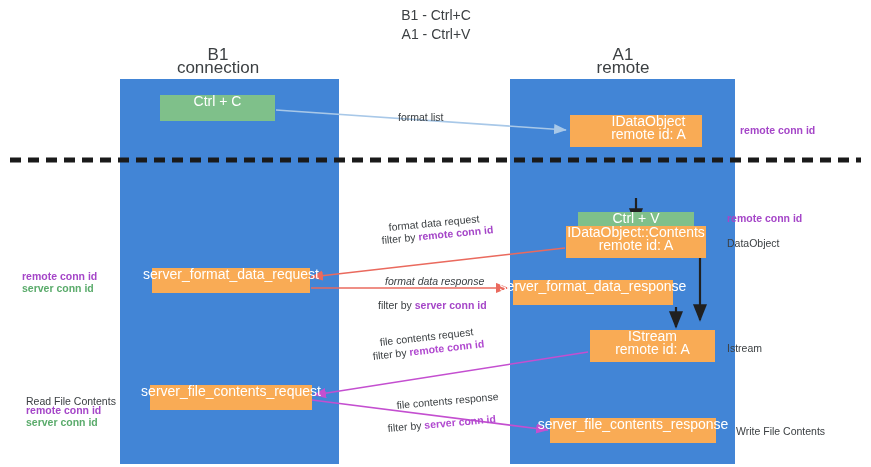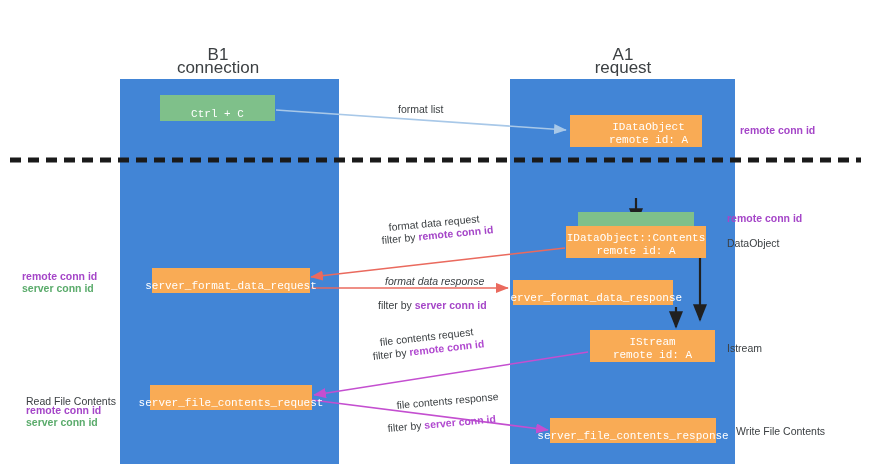--- a/index.html
+++ b/index.html
@@ -8,49 +8,53 @@
     background:#ffffff;
     font-family:"Liberation Sans", sans-serif;
     position:relative;overflow:hidden;
   }
   #stage{position:absolute;left:0;top:0;width:871px;height:467px;}
 
   .lane{position:absolute;background:#4285d6;}
   .lane-hdr{position:absolute;text-align:center;color:#3c4043;font-size:17px;line-height:13px;}
 
   .box{position:absolute;box-sizing:border-box;display:flex;flex-direction:column;
-       align-items:center;justify-content:flex-end;color:#ffffff;font-size:11px;
-       line-height:13px;text-align:center;font-family:Liberation Mono, monospace;}
+       align-items:center;justify-content:flex-start;color:#ffffff;font-size:14px;
+       line-height:13px;text-align:center;}
   .box.green{background:#7fc08a;}
   .box.orange{background:#f9ab55;}
 
   .title{position:absolute;text-align:center;color:#3c4043;font-size:14px;line-height:19px;}
 
   .lbl{position:absolute;color:#3c4043;font-size:10.5px;line-height:14px;white-space:nowrap;}
   .lbl.purple{color:#a546c8;font-weight:bold;}
   .lbl.green{color:#5aab6b;font-weight:bold;}
   .lbl.rot{transform-origin:left top;}
   .lbl b.purple{color:#a546c8;}
   .lbl b.magenta{color:#b14ad0;}
 
   svg.ov{position:absolute;left:0;top:0;width:871px;height:467px;overflow:visible;pointer-events:none;}
 </style>
 </head>
 <body>
 
 <div id="stage">
 
+  <div class="title" style="left:336px;top:6px;width:200px;">
+    <div>B1 - Ctrl+C</div>
+    <div>A1 - Ctrl+V</div>
+  </div>
 
   <div class="lane-hdr" style="left:148px;top:48px;width:140px;">
     <div>B1</div>
     <div>connection</div>
   </div>
   <div class="lane-hdr" style="left:553px;top:48px;width:140px;">
     <div>A1</div>
-    <div>request</div>
+    <div>remote</div>
   </div>
 
   <div class="lane" style="left:120px;top:79px;width:219px;height:385px;"></div>
   <div class="lane" style="left:510px;top:79px;width:225px;height:385px;"></div>
 
   <svg class="ov" viewBox="0 0 871 467">
     <defs>
       <marker id="ah-blue" markerWidth="9" markerHeight="9" refX="7.5" refY="3.2" orient="auto">
         <path d="M0,0 L8,3.2 L0,6.4 z" fill="#a8c8e8"></path>
       </marker>
@@ -116,21 +120,21 @@
   </div>
 
   <div class="box orange" style="left:550px;top:418px;width:166px;height:25px;">
     <div>server_file_contents_response</div>
   </div>
 
   <div class="box orange" style="left:150px;top:385px;width:162px;height:25px;">
     <div>server_file_contents_request</div>
   </div>
 
-  <div class="lbl" style="left:398px;top:102px;">format list</div>
+  <div class="lbl" style="left:398px;top:110px;">format list</div>
 
   <div class="lbl rot" style="left:388px;top:220px;transform:rotate(-5.5deg);">format data request</div>
   <div class="lbl rot" style="left:381px;top:233px;transform:rotate(-5.5deg);"><span>filter by </span><b class="purple">remote conn id</b></div>
 
   <div class="lbl" style="left:385px;top:274px;font-style:italic;">format data response</div>
   <div class="lbl" style="left:378px;top:298px;"><span>filter by </span><b class="purple">server conn id</b></div>
 
   <div class="lbl rot" style="left:379px;top:335px;transform:rotate(-6.5deg);">file contents request</div>
   <div class="lbl rot" style="left:372px;top:349px;transform:rotate(-6.5deg);"><span>filter by </span><b class="magenta">remote conn id</b></div>
 

